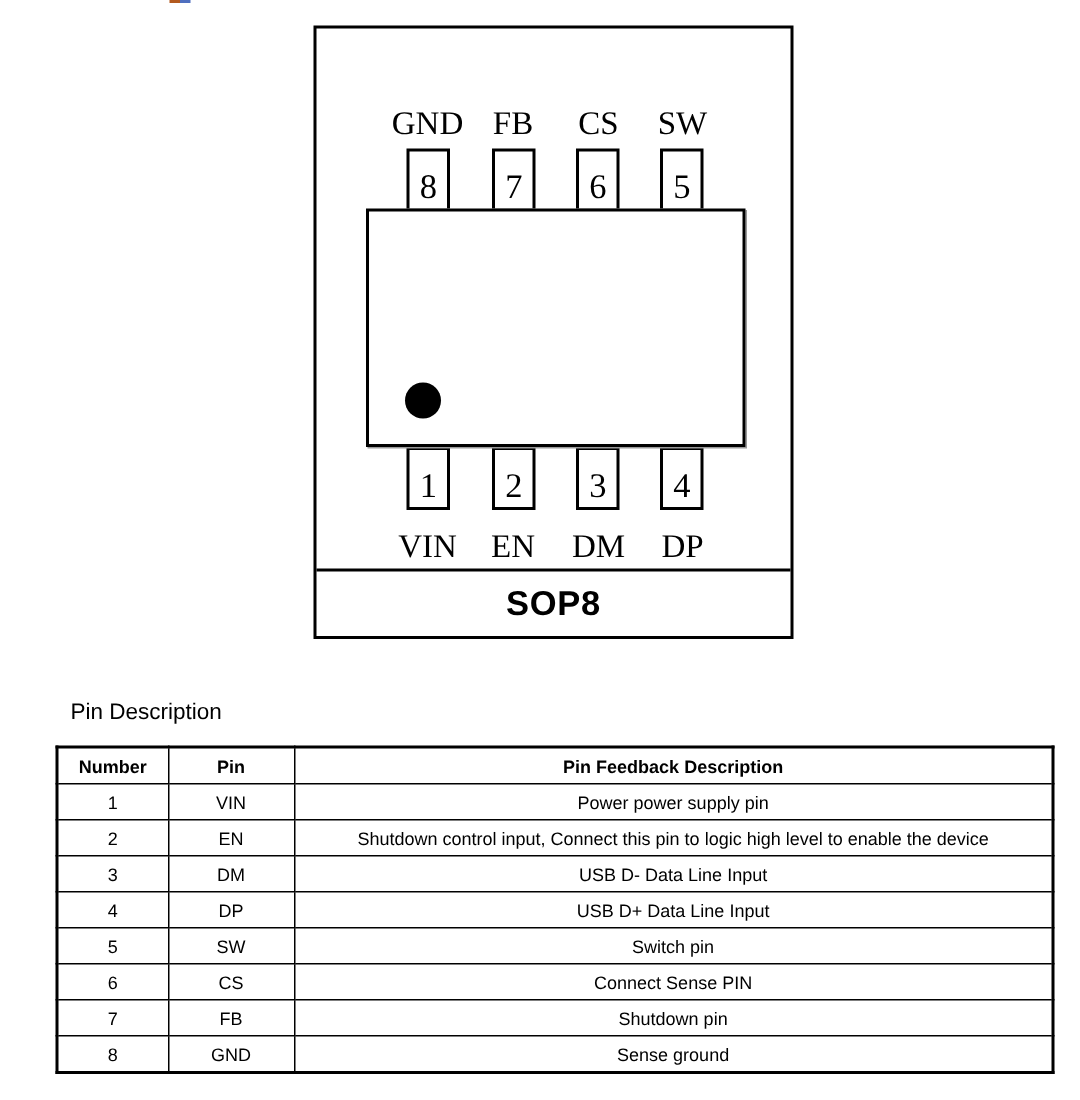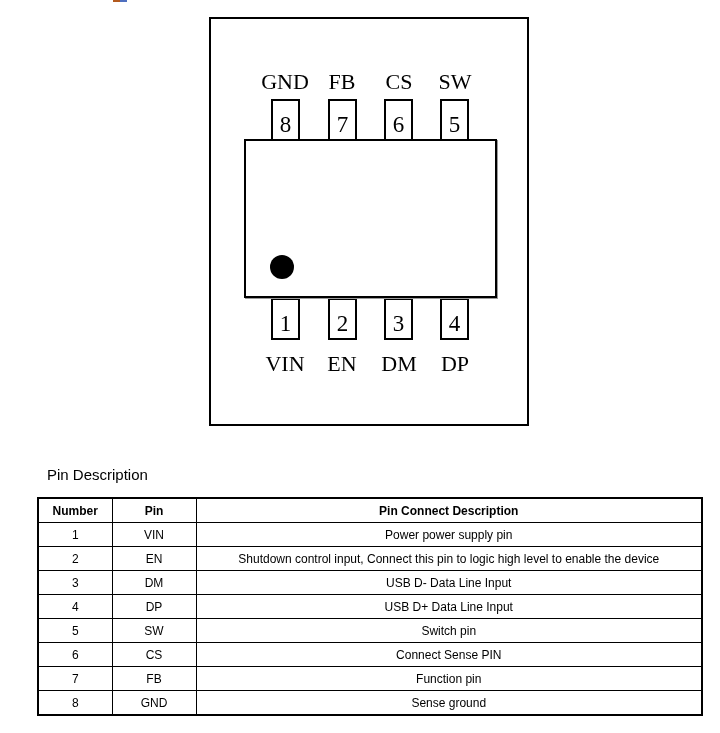--- a/index.html
+++ b/index.html
@@ -193,35 +193,36 @@
       </div>
     <div class="pin bottom p4">
         <span>4</span>
       </div>
 
     <div class="pin-label bottom lbl1">VIN</div>
     <div class="pin-label bottom lbl2">EN</div>
     <div class="pin-label bottom lbl3">DM</div>
     <div class="pin-label bottom lbl4">DP</div>
 
+    <div class="diagram-footer">SOP8</div>
   </div>
 
   <div class="section-heading">Pin Description</div>
 
   <table class="pin-table">
     <colgroup>
       <col class="col-number">
         <col class="col-pin">
         <col class="col-desc">
     </colgroup>
     <thead>
       <tr>
         <th>Number</th>
         <th>Pin</th>
-        <th>Pin Connect Description</th>
+        <th>Pin Feedback Description</th>
       </tr>
     </thead>
     <tbody>
       <tr>
         <td>1</td>
         <td>VIN</td>
         <td>Power power supply pin</td>
       </tr>
       <tr>
         <td>2</td>
@@ -244,21 +245,21 @@
         <td>Switch pin</td>
       </tr>
       <tr>
         <td>6</td>
         <td>CS</td>
         <td>Connect Sense PIN</td>
       </tr>
       <tr>
         <td>7</td>
         <td>FB</td>
-        <td>Function pin</td>
+        <td>Shutdown pin</td>
       </tr>
       <tr>
         <td>8</td>
         <td>GND</td>
         <td>Sense ground</td>
       </tr>
     </tbody>
   </table>
 
 </div>

